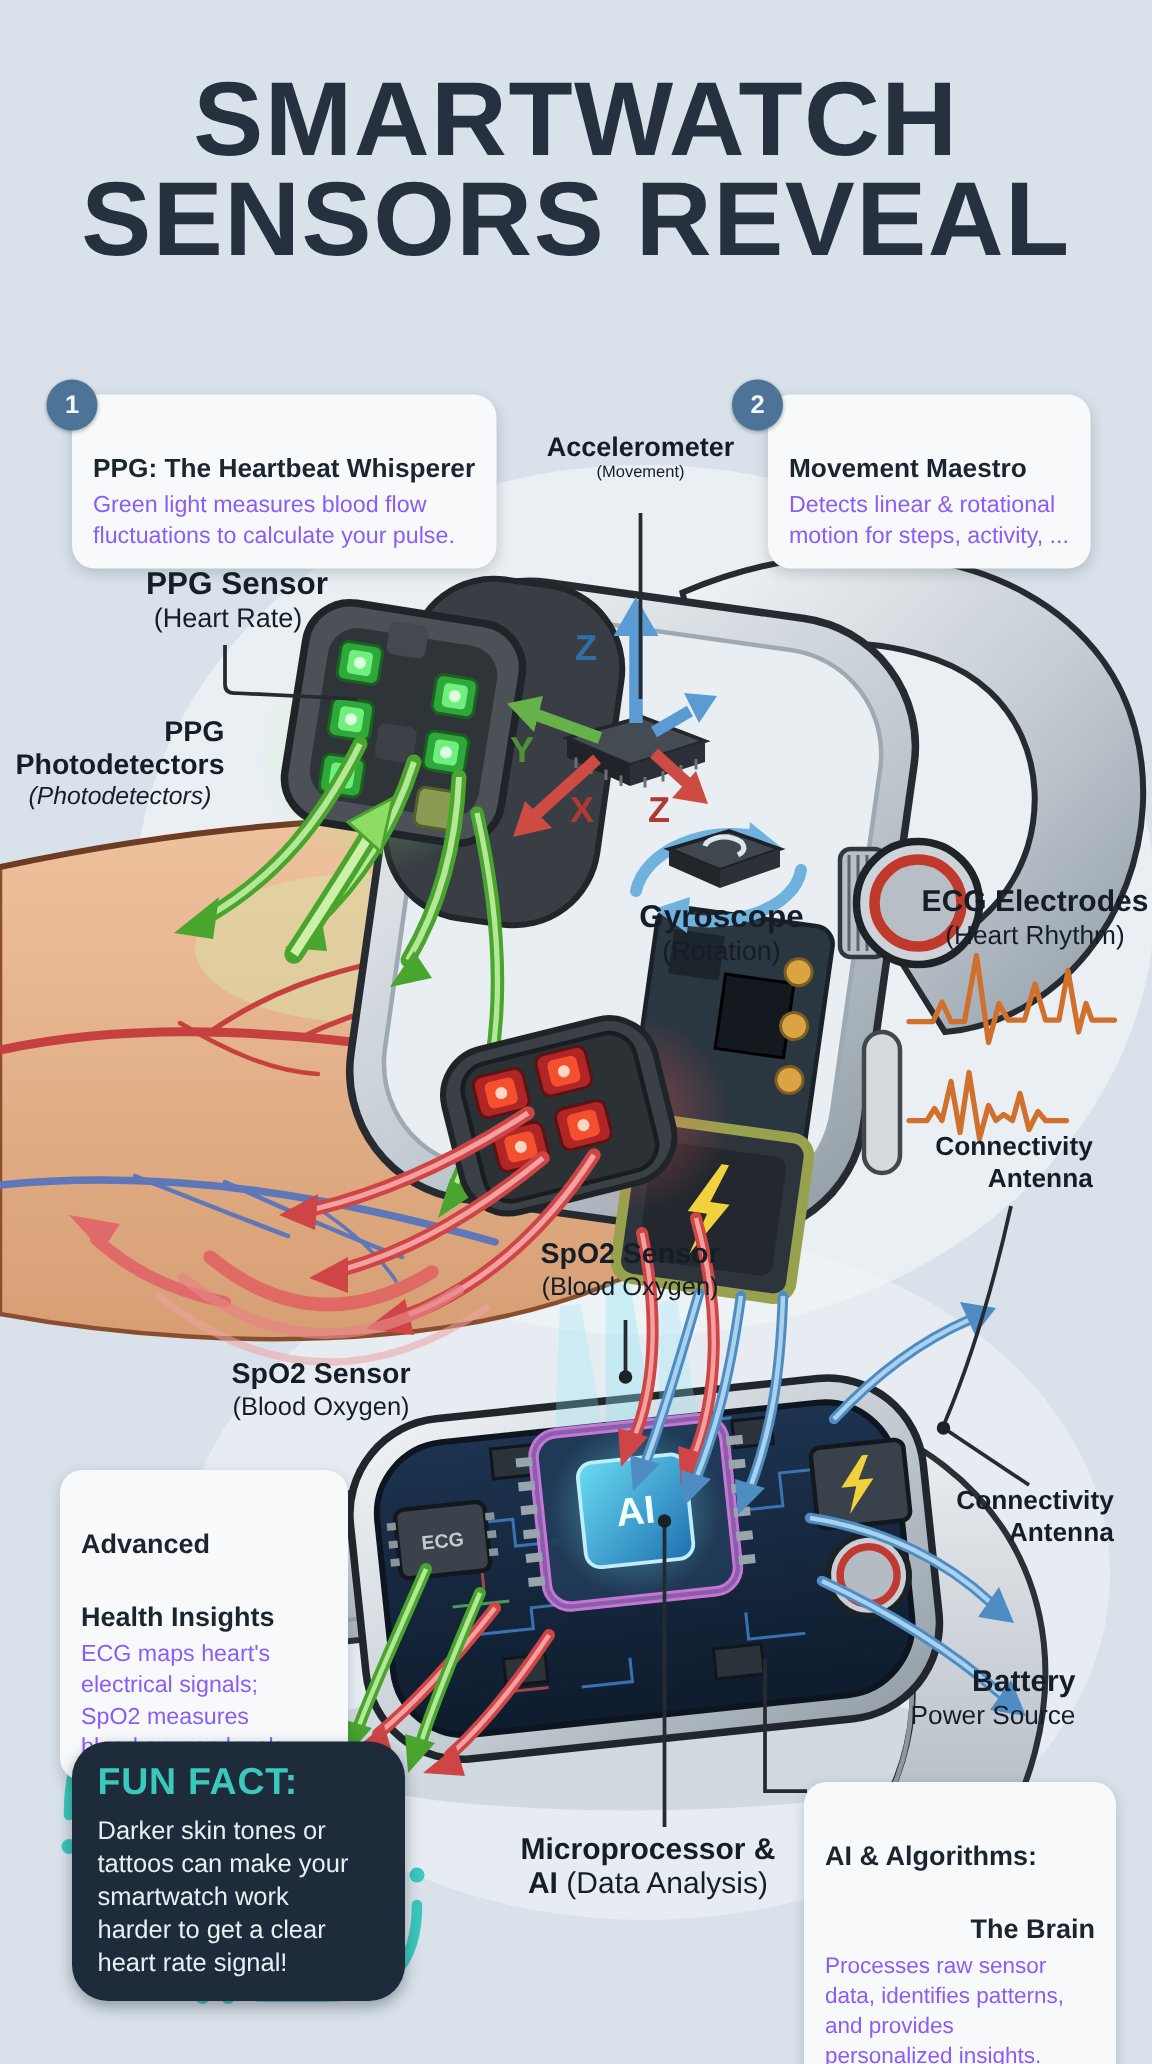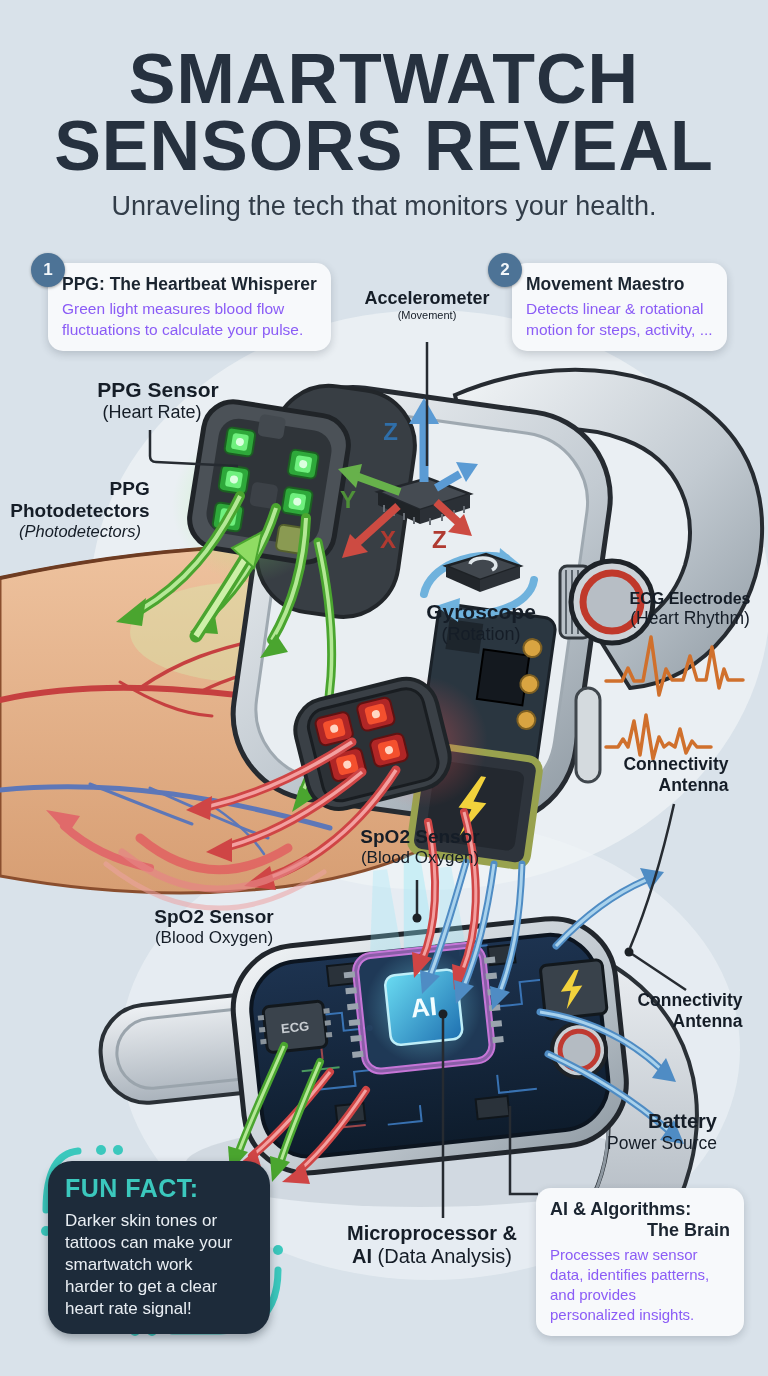--- a/index.html
+++ b/index.html
@@ -7,21 +7,21 @@
          font-family:"Liberation Sans",sans-serif;}
   svg.art{position:absolute;left:0;top:0;z-index:1;}
   .hdr{position:absolute;left:0;right:0;top:46px;text-align:center;color:#26313f;z-index:3;}
   .hdr .t{font-weight:bold;font-size:70px;line-height:.95;letter-spacing:1px;}
   .hdr .s{margin-top:12px;font-size:27px;color:#323d49;}
   .badge{position:absolute;width:34px;height:34px;border-radius:50%;background:#4d7396;color:#f3f7fa;
          font-size:17px;font-weight:bold;display:flex;align-items:center;justify-content:center;
          box-shadow:0 1px 3px rgba(0,0,0,.35);z-index:5;}
   .card{position:absolute;background:#f7f9fb;border-radius:15px;box-shadow:0 3px 9px rgba(30,40,55,.20);
         padding:11px 14px;z-index:4;color:#1b2530;}
-  .card .ct{font-weight:bold;font-size:17.5px;margin-bottom:4px;white-space:nowrap;}
+  .card .ct{font-weight:bold;font-size:17.5px;margin-bottom:4px;white-space:nowrap;margin-top:28px;}
   .card .cb{font-size:15.5px;line-height:1.33;color:#8b5cf6;white-space:nowrap;}
   .lbl{position:absolute;text-align:center;color:#151d27;z-index:4;transform:translateX(-50%);white-space:nowrap;}
   .lt{font-weight:bold;text-align:right;}
   .funfact{position:absolute;left:48px;top:1161px;width:188px;background:#1d2b3a;border-radius:24px;
            padding:13px 17px 14px 17px;z-index:4;box-shadow:0 4px 10px rgba(10,20,30,.35);}
   .funfact .ft{color:#3bc8bd;font-size:25px;font-weight:bold;letter-spacing:.5px;}
   .funfact .fb{color:#e9eef3;font-size:17px;line-height:1.3;margin-top:7px;}
 </style>
 </head>
 <body>
@@ -450,21 +450,20 @@
         <circle cx="46" cy="1231" r="5"></circle>
     <circle cx="278" cy="1250" r="5"></circle>
         <circle cx="152" cy="1331" r="5"></circle>
         <circle cx="135" cy="1331" r="5"></circle>
   </g>
 </svg>
 
   <div class="hdr">
     <div class="t">SMARTWATCH</div>
     <div class="t">SENSORS REVEAL</div>
-    <div class="s">Unraveling the tech that monitors your health.</div>
   </div>
 
   <div class="badge" style="left:31px;top:253px;">1</div>
   <div class="card" style="left:48px;top:263px;">
     <div class="ct">PPG: The Heartbeat Whisperer</div>
     <div class="cb">Green light measures blood flow</div>
     <div class="cb">fluctuations to calculate your pulse.</div>
   </div>
 
   <div class="badge" style="left:488px;top:253px;">2</div>
@@ -489,21 +488,21 @@
     <div class="lt" style="font-size:19px;">Photodetectors</div>
     <div style="font-size:16.5px;font-style:italic;">(Photodetectors)</div>
   </div>
 
   <div class="lbl" style="left:481px;top:600px;">
     <div class="lt" style="font-size:21px;">Gyroscope</div>
     <div style="font-size:18px;">(Rotation)</div>
   </div>
 
   <div class="lbl" style="left:690px;top:590px;">
-    <div class="lt" style="font-size:16px;">ECG Electrodes</div>
+    <div class="lt" style="font-size:20px;">ECG Electrodes</div>
     <div style="font-size:17.5px;">(Heart Rhythm)</div>
   </div>
 
   <div class="lbl" style="left:676px;top:754px;">
     <div class="lt" style="font-size:17.5px;">Connectivity</div>
     <div class="lt" style="font-size:17.5px;">Antenna</div>
   </div>
 
   <div class="lbl" style="left:420px;top:826px;">
     <div class="lt" style="font-size:19px;">SpO2 Sensor</div>
@@ -523,20 +522,28 @@
   <div class="lbl" style="left:432px;top:1222px;">
     <div class="lt" style="font-size:20px;">Microprocessor &amp;</div>
     <div style="font-size:20px;"><span class="lt">AI</span><span> (Data Analysis)</span></div>
   </div>
 
   <div class="lbl" style="left:662px;top:1110px;">
     <div class="lt" style="font-size:20px;">Battery</div>
     <div style="font-size:17.5px;">Power Source</div>
   </div>
 
+  <div class="card" style="left:40px;top:980px;width:164px;">
+    <div class="ct" style="font-size:18px;line-height:1.15;margin-bottom:0;">Advanced</div>
+    <div class="ct" style="font-size:18px;line-height:1.15;margin-bottom:5px;">Health Insights</div>
+    <div class="cb" style="font-size:15.5px;">ECG maps heart's</div>
+    <div class="cb" style="font-size:15.5px;">electrical signals;</div>
+    <div class="cb" style="font-size:15.5px;">SpO2 measures</div>
+    <div class="cb" style="font-size:15.5px;">blood oxygen levels.</div>
+  </div>
 
   <div class="funfact">
     <div class="ft">FUN FACT:</div>
     <div class="fb">
       <div>Darker skin tones or</div>
       <div>tattoos can make your</div>
       <div>smartwatch work</div>
       <div>harder to get a clear</div>
       <div>heart rate signal!</div>
     </div>

